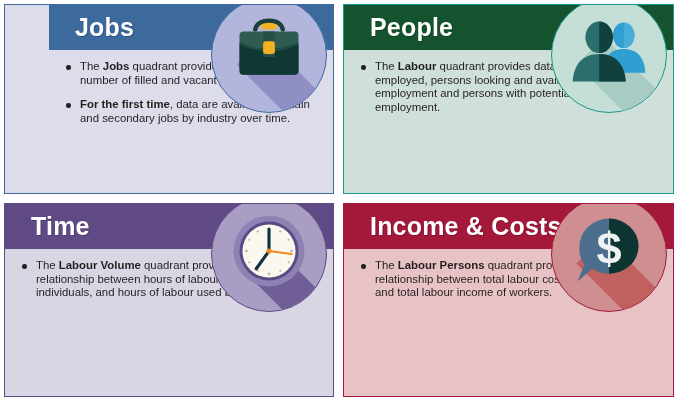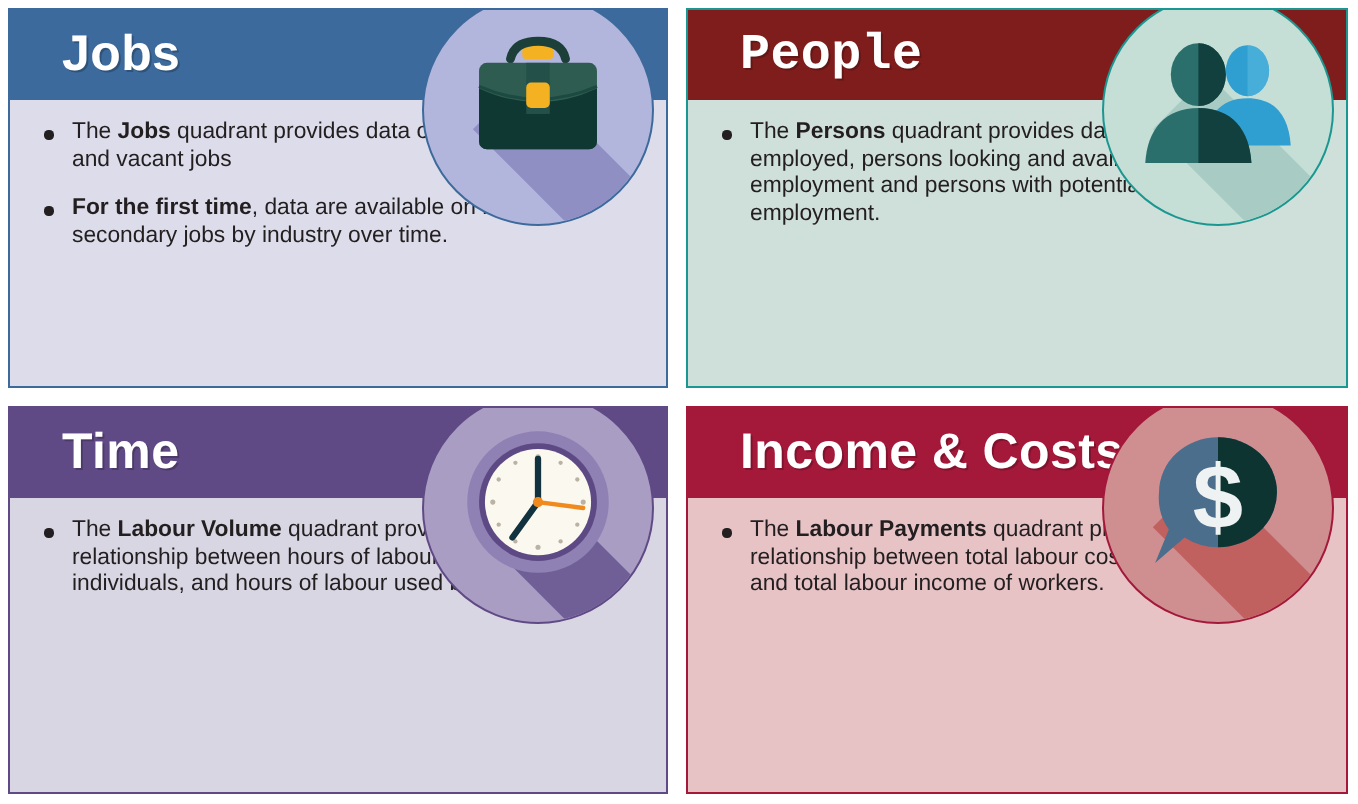--- a/index.html
+++ b/index.html
@@ -113,28 +113,28 @@
     left: 46%;
     top: 34%;
     width: 150%;
     height: 34%;
     transform: rotate(45deg);
     transform-origin: 0 0;
   }
   .badge svg { position: absolute; inset: 0; width: 100%; height: 100%; }
 
   
-  .q-jobs .panel { border-color: #3d6a9c; background: #dcdcea; }
+  .q-jobs .panel { border-color: #3d6a9c; background: #dcdcea; padding-left: 44px; }
   .q-jobs .panel-head { background: #3d6a9c; }
   .q-jobs .badge { background: #b3b6dc; border-color: #3d6a9c; }
   .q-jobs .badge .shadow { background: #8f8fc4; }
 
   
   .q-people .panel { border-color: #1a9790; background: #cfdfda; }
-  .q-people .panel-head { background: #7f1d1d; font-family: Liberation Mono, monospace; }
+  .q-people .panel-head { background: #14532d; }
   .q-people .badge { background: #c5ded6; border-color: #1a9790; }
   .q-people .badge .shadow { background: #a8ccc3; }
 
   
   .q-time .panel { border-color: #604a85; background: #d9d6e4; }
   .q-time .panel-head { background: #604a85; }
   .q-time .badge { background: #a99dc4; border-color: #604a85; }
   .q-time .badge .shadow { background: #6f5f96; }
 
   
@@ -195,21 +195,21 @@
             <ellipse cx="48" cy="40" rx="14" ry="16" fill="#2b6f6c"></ellipse>
             <path d="M48 57 c-17 0-26 11-27 28 h54 c-1-17-10-28-27-28z" fill="#2b6f6c"></path>
             <path d="M48 24 a14 16 0 0 1 0 32 z" fill="#12403e"></path>
             <path d="M48 57 c17 0 26 11 27 28 H48 z" fill="#12403e"></path>
           </g>
         </svg>
       </div>
       <div class="panel-body">
         <ul class="bullets">
           <li>
-            <span>The </span><span class="lead">Persons</span><span> quadrant provides data on Persons employed, persons looking and available for employment and persons with potential for further employment.</span>
+            <span>The </span><span class="lead">Labour</span><span> quadrant provides data on Persons employed, persons looking and available for employment and persons with potential for further employment.</span>
           </li>
         </ul>
       </div>
     </div>
   </div>
 
   <div class="quad q-time">
     <div class="panel">
       <div class="panel-head">
         <span class="panel-title">Time</span>
@@ -259,20 +259,20 @@
         <div class="shadow"></div>
         <svg viewBox="0 0 116 116" aria-hidden="true">
           <path d="M58 22 a30 28 0 1 1 0 56 a30 28 0 0 1 -17-5 L26 86 l7-17 A28 28 0 0 1 28 50 A30 28 0 0 1 58 22 z" fill="#4b6e8c"></path>
           <path d="M58 22 a30 28 0 1 1 0 56 z" fill="#0d3430"></path>
           <text x="58" y="68" text-anchor="middle" font-family="Liberation Sans, sans-serif" font-size="46" font-weight="bold" fill="#eef2f2">$</text>
         </svg>
       </div>
       <div class="panel-body">
         <ul class="bullets">
           <li>
-            <span>The </span><span class="lead">Labour Payments</span><span> quadrant provides data on the relationship between total labour costs by businesses and total labour income of workers.</span>
+            <span>The </span><span class="lead">Labour Persons</span><span> quadrant provides data on the relationship between total labour costs by businesses and total labour income of workers.</span>
           </li>
         </ul>
       </div>
     </div>
   </div>
 
 </div>
 
 </body></html>

